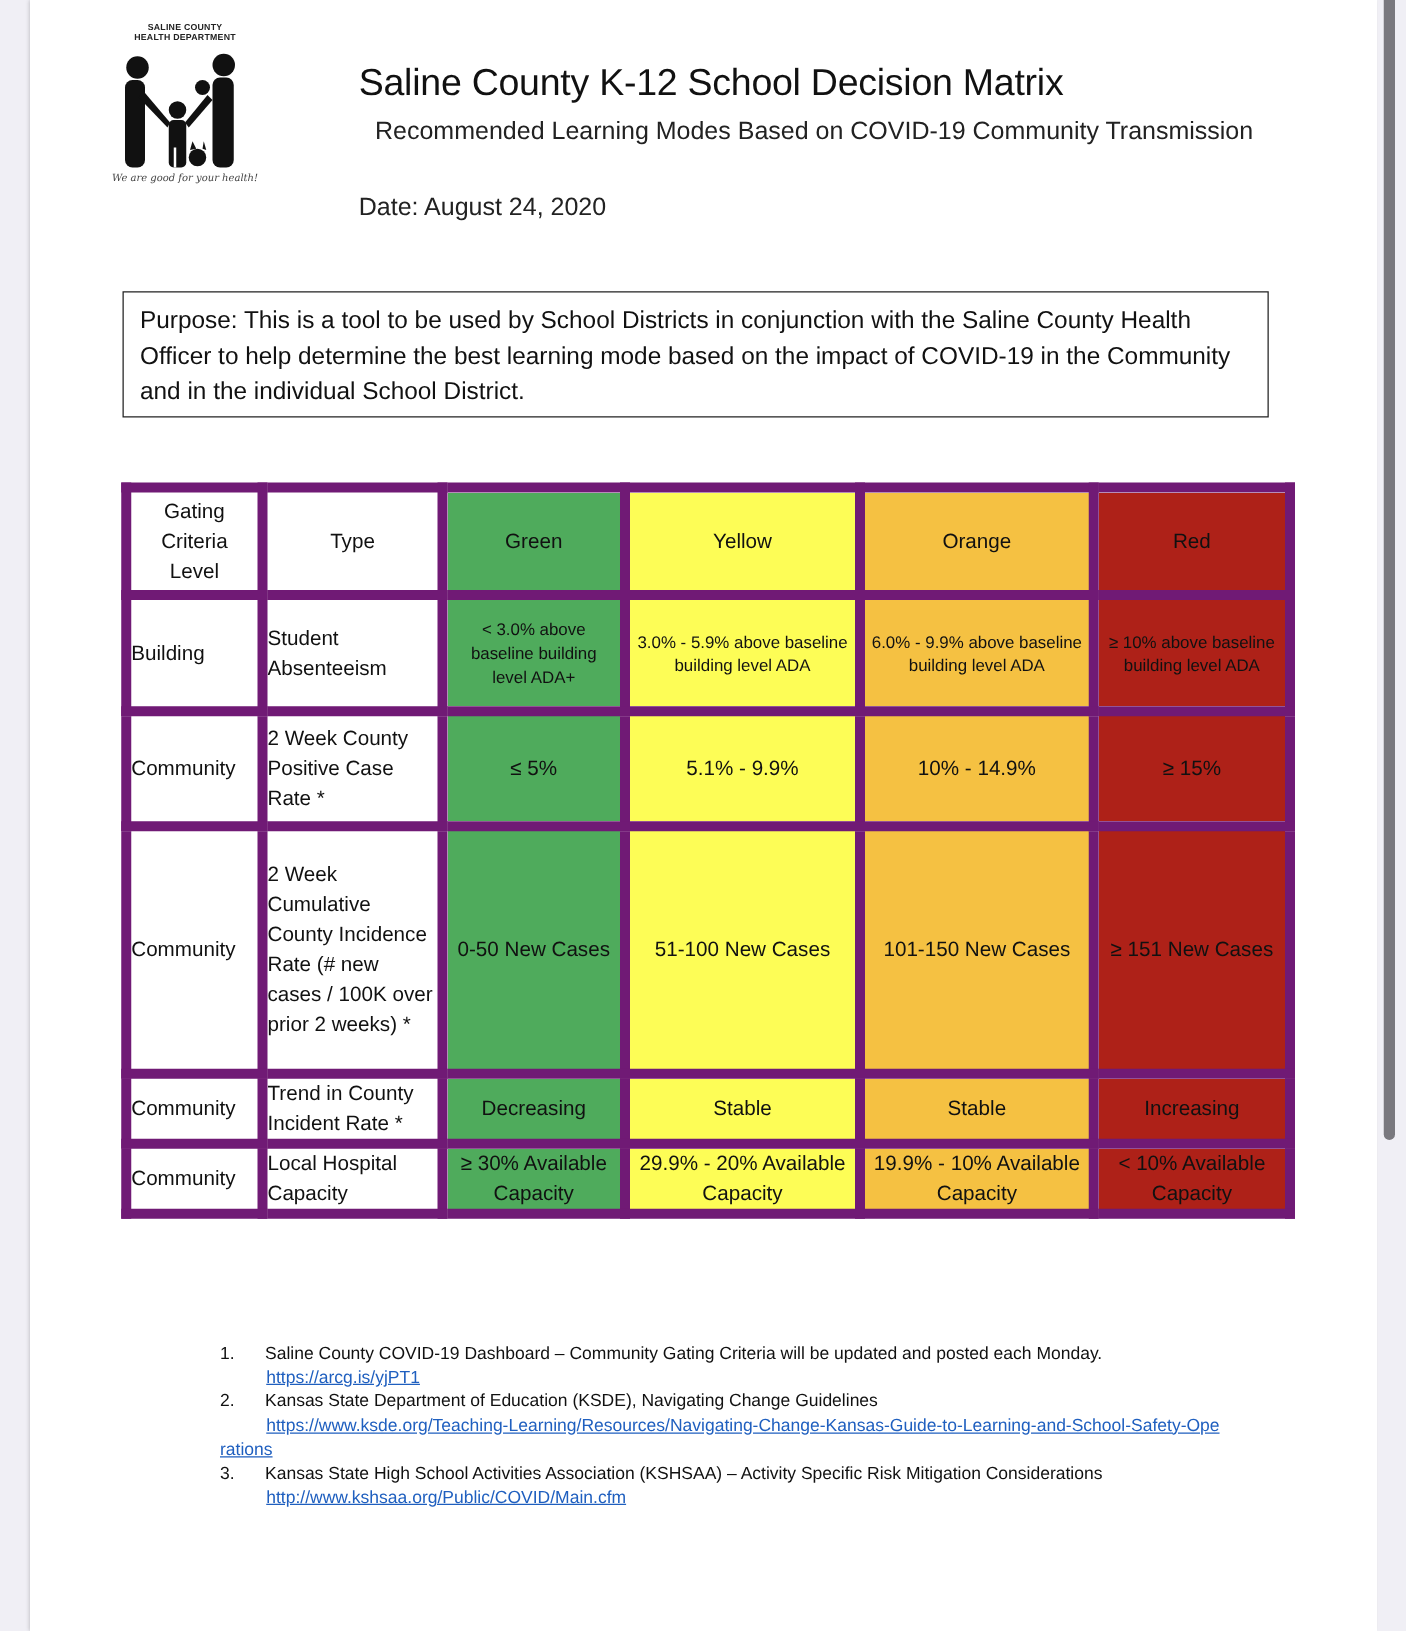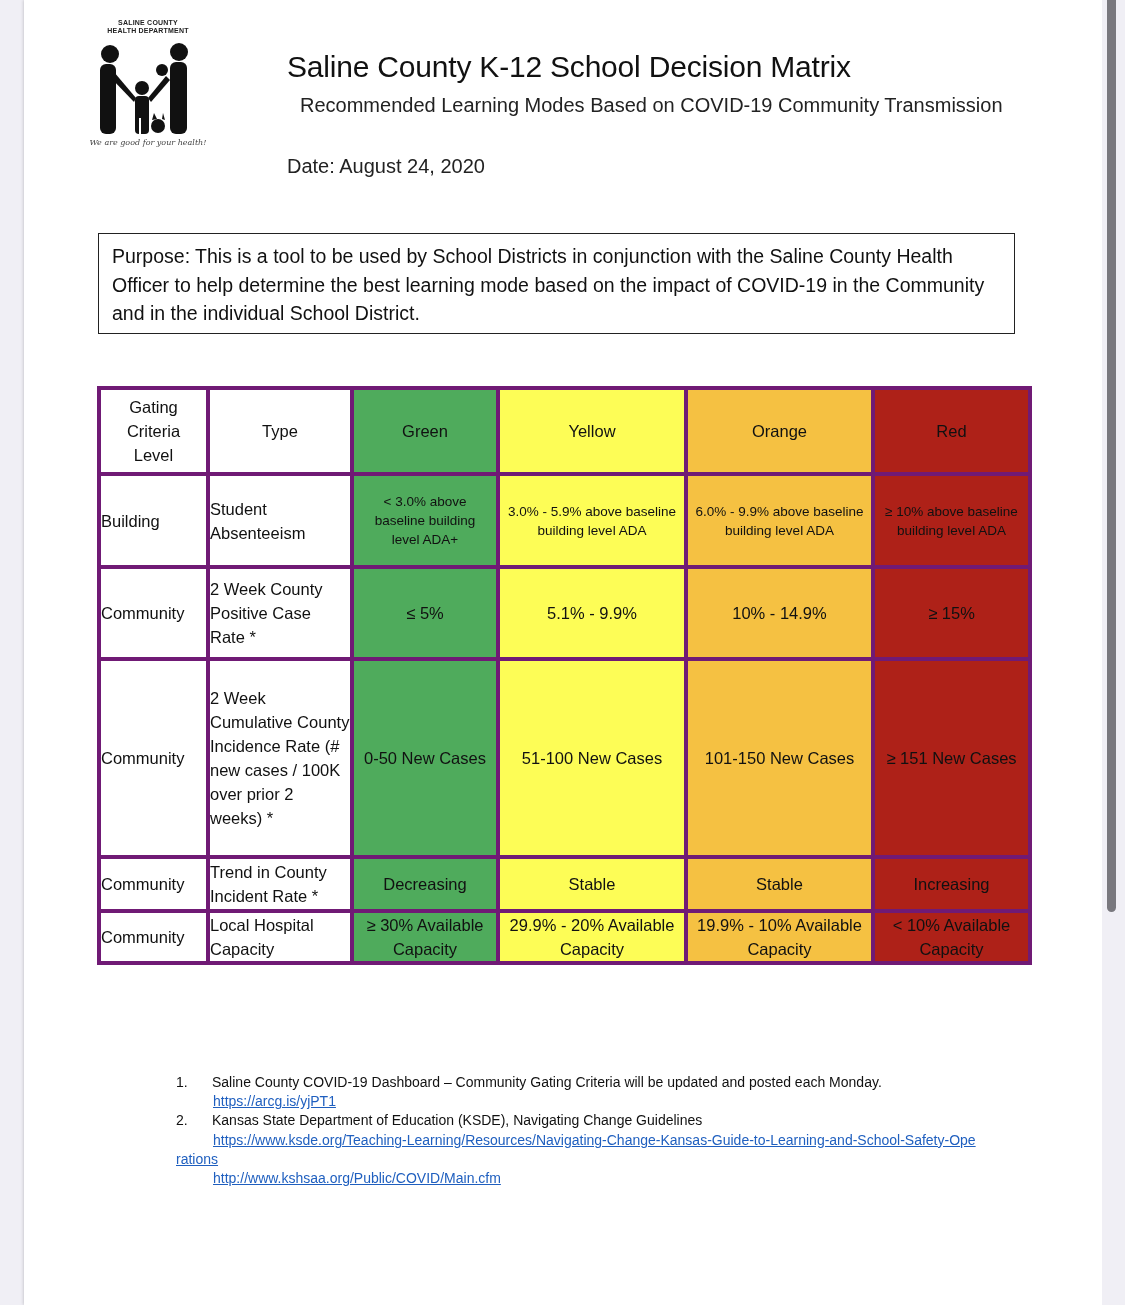--- a/index.html
+++ b/index.html
@@ -49,21 +49,21 @@
     position:absolute; left:98px; top:233px; width:890px; height:83px;
     border:1.5px solid #222; padding:8px 12px 8px 13px;
     font-size:19.5px; line-height:28.5px; color:#111;
   }
   table.matrix {
     position:absolute; left:97px; top:386px;
     border-collapse:collapse; table-layout:fixed;
     font-size:16.5px; color:#111;
   }
   table.matrix td {
-    border:4px solid #701a75; padding:0; vertical-align:middle; overflow:hidden;margin-left:28px;
+    border:8px solid #701a75; padding:0; vertical-align:middle; overflow:hidden;margin-left:28px;
   }
   td.c { text-align:center; }
   td.l { text-align:left; padding-left:1px; line-height:24px; }
   td.white { background:#fff; }
   td.green { background:#4fab5c; }
   td.yellow { background:#fdfd56; }
   td.orange { background:#f5c142; }
   td.red { background:#ae2118; }
   .small { font-size:13.5px; line-height:19px; }
   .lh24 { line-height:24px; }
@@ -177,14 +177,17 @@
 
 <div class="footnotes">
   <div>
     <span class="num">1.</span><span>Saline County COVID-19 Dashboard – Community Gating Criteria will be updated and posted each Monday.</span>
   </div>
   <div><a class="link">https://arcg.is/yjPT1</a></div>
   <div>
     <span class="num">2.</span><span>Kansas State Department of Education (KSDE), Navigating Change Guidelines</span>
   </div>
   <div><a class="link" style="word-break:break-all;">https://www.ksde.org/Teaching-Learning/Resources/Navigating-Change-Kansas-Guide-to-Learning-and-School-Safety-Operations</a></div>
+  <div>
+    <span class="num">3.</span><span>Kansas State High School Activities Association (KSHSAA) – Activity Specific Risk Mitigation Considerations</span>
+  </div>
   <div><a class="link">http://www.kshsaa.org/Public/COVID/Main.cfm</a></div>
 </div>
 
 </body></html>

